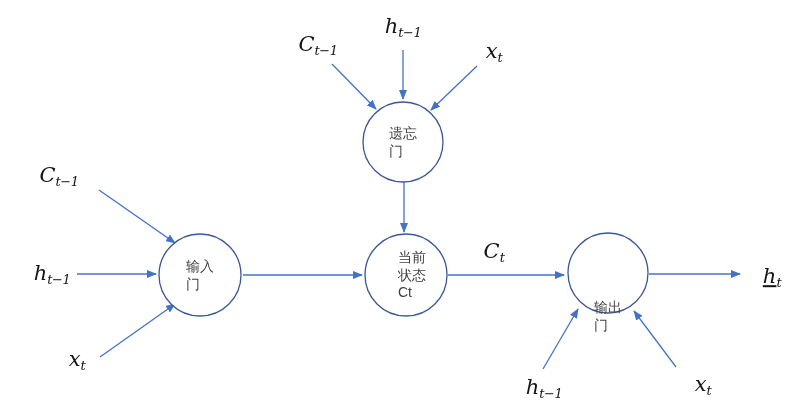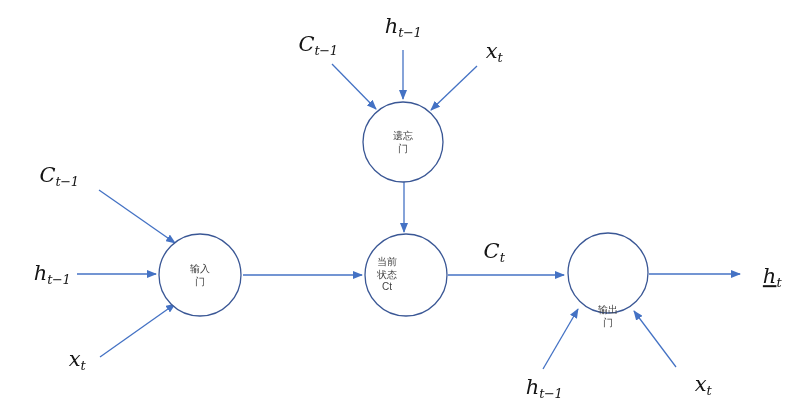--- a/index.html
+++ b/index.html
@@ -7,22 +7,22 @@
     position:relative;
     width:808px;height:411px;
     background:#ffffff;
     overflow:hidden;
     font-family:"Liberation Sans",sans-serif;
   }
   #edges-layer{position:absolute;left:0;top:0;width:808px;height:411px;}
   .node-label{
     position:absolute;
     transform:translate(-50%,-50%);
-    text-align:center;
-    font-size:10px;
+    text-align:left;
+    font-size:14px;
     line-height:1.25;
     color:#3f3f3f;
     white-space:nowrap;
   }
   .math-label{
     position:absolute;
     transform:translate(-50%,-50%);
     font-family:"DejaVu Serif","Liberation Serif",serif;
     font-style:italic;
     font-size:21px;
@@ -68,21 +68,21 @@
   </svg>
   <div id="labels-layer">
       <div class="node-label" style="left: 403px; top: 142px; color: rgb(63, 63, 63);">
         <div>遗忘</div>
         <div>门</div>
       </div>
       <div class="node-label" style="left: 200px; top: 275px; color: rgb(63, 63, 63);">
         <div>输入</div>
         <div>门</div>
       </div>
-      <div class="node-label" style="left: 387px; top: 275px; color: rgb(63, 63, 63);">
+      <div class="node-label" style="left: 412px; top: 275px; color: rgb(63, 63, 63);">
         <div>当前</div>
         <div>状态</div>
         <div>Ct</div>
       </div>
       <div class="node-label" style="left: 608px; top: 273px; color: rgb(63, 63, 63); margin-top: 43px;">
         <div>输出</div>
         <div>门</div>
       </div>
       <div class="math-label" style="left: 318px; top: 45px; color: rgb(20, 20, 20);"><span>C</span><span class="sub">t−1</span></div>
       <div class="math-label" style="left: 403px; top: 27px; color: rgb(20, 20, 20);"><span>h</span><span class="sub">t−1</span></div>

